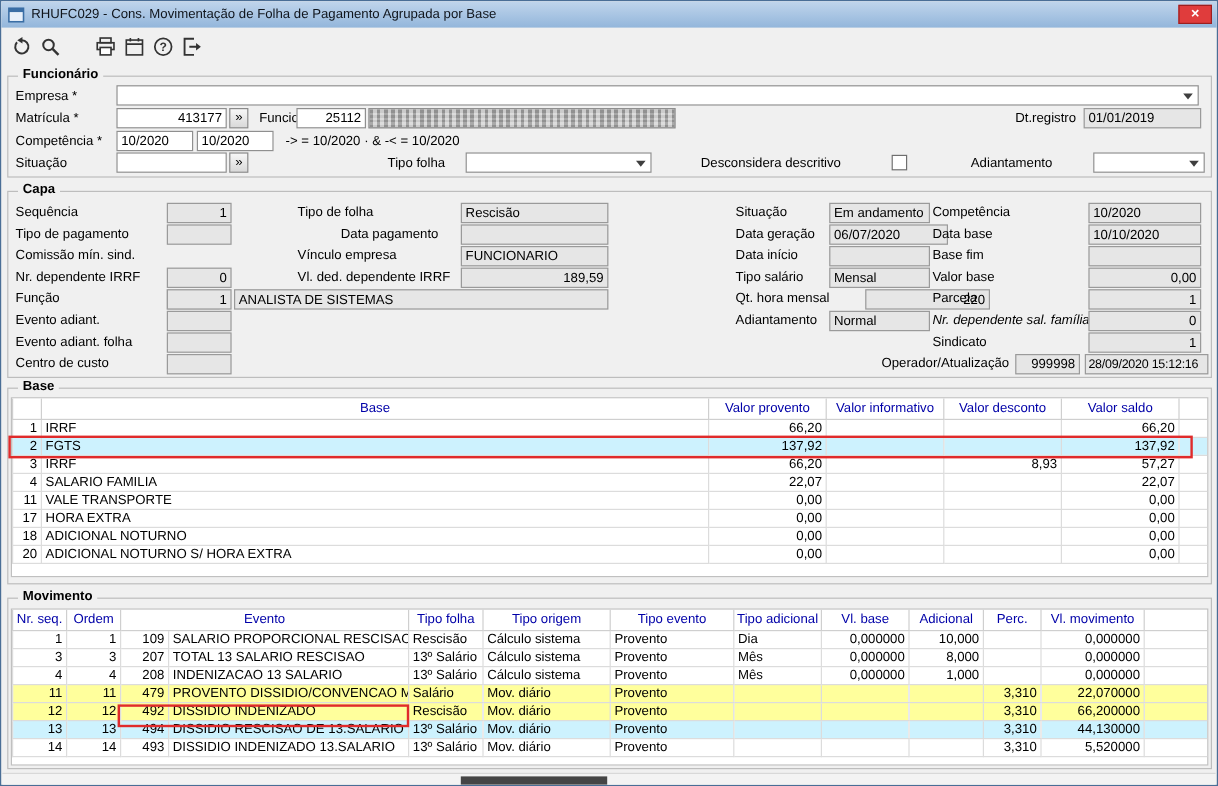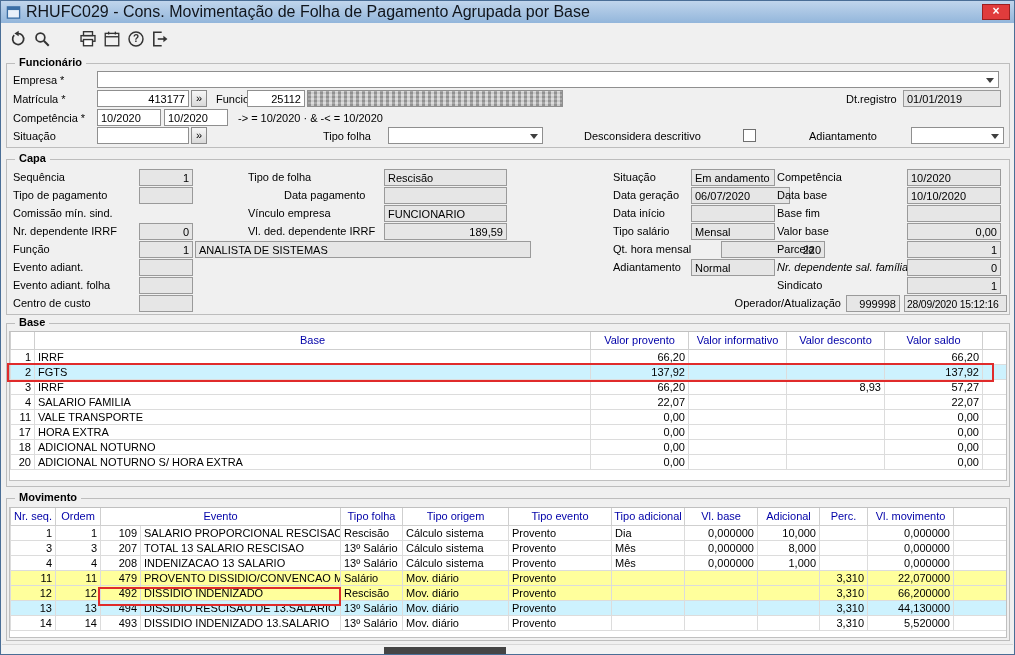--- a/index.html
+++ b/index.html
@@ -5,21 +5,21 @@
   * { box-sizing: border-box; }
   html,body { margin:0; padding:0; }
   body { font-family:"Liberation Sans", sans-serif; background:#9a9a9a; }
 
   .win { position:relative; width:1015px; height:655px; background:#f0f0f0;
          border:1px solid #4a6e96; overflow:hidden; font-size:11px; color:#000; }
 
   .titlebar { position:absolute; left:0; top:0; right:0; height:22px;
               background:linear-gradient(#c0d5ec,#93b6db);
               display:flex; align-items:center; padding:0 5px; }
-  .titlebar .ttl { margin-left:5px; font-size:16px; color:#10151c; }
+  .titlebar .ttl { margin-left:5px; font-size:11px; color:#10151c; }
   .close { position:absolute; right:4px; top:3px; width:28px; height:16px;
            background:#e03c3c; border:1px solid #9c1f1f; color:#fff;
            font-size:12px; line-height:13px; text-align:center; font-weight:bold; }
 
   .toolbar { position:absolute; left:0; top:22px; right:0; height:31px; }
   .tbtn { position:absolute; top:5px; width:22px; height:22px;
           display:flex; align-items:center; justify-content:center; }
   .tbtn svg { display:block; }
 
   .grp { position:absolute; border:1px solid #bdbdbd; background:transparent; }
@@ -191,21 +191,21 @@
       <div class="lbl" style="left: 12px; top: 170px;">Sequência</div>
       <div class="fld ro num" style="left: 138px; top: 168px; width: 54px;">1</div>
       <div class="lbl" style="left: 12px; top: 188px;">Tipo de pagamento</div>
       <div class="fld ro" style="left: 138px; top: 186px; width: 54px;"></div>
       <div class="lbl" style="left: 12px; top: 206px;">Comissão mín. sind.</div>
       <div class="fld ro num" style="left: 138px; top: 204px; width: 44px; margin-top: 36px;">1.110,00</div>
       <div class="lbl" style="left: 12px; top: 224px;">Nr. dependente IRRF</div>
       <div class="fld ro num" style="left: 138px; top: 222px; width: 54px;">0</div>
       <div class="lbl" style="left: 12px; top: 242px;">Função</div>
       <div class="fld ro num" style="left: 138px; top: 240px; width: 54px;">1</div>
-      <div class="fld ro" style="left: 194px; top: 240px; width: 336px;">ANALISTA DE SISTEMAS</div>
+      <div class="fld ro" style="left: 194px; top: 240px; width: 312px;">ANALISTA DE SISTEMAS</div>
       <div class="lbl" style="left: 12px; top: 260px;">Evento adiant.</div>
       <div class="fld ro" style="left: 138px; top: 258px; width: 54px;"></div>
       <div class="lbl" style="left: 12px; top: 278px;">Evento adiant. folha</div>
       <div class="fld ro" style="left: 138px; top: 276px; width: 54px;"></div>
       <div class="lbl" style="left: 12px; top: 296px;">Centro de custo</div>
       <div class="fld ro" style="left: 138px; top: 294px; width: 54px;"></div>
       <div class="lbl" style="left: 247px; top: 170px;">Tipo de folha</div>
       <div class="fld ro" style="left: 383px; top: 168px; width: 123px;">Rescisão</div>
       <div class="lbl" style="left: 247px; top: 188px; padding-left: 36px;">Data pagamento</div>
       <div class="fld ro" style="left: 383px; top: 186px; width: 123px;"></div>

